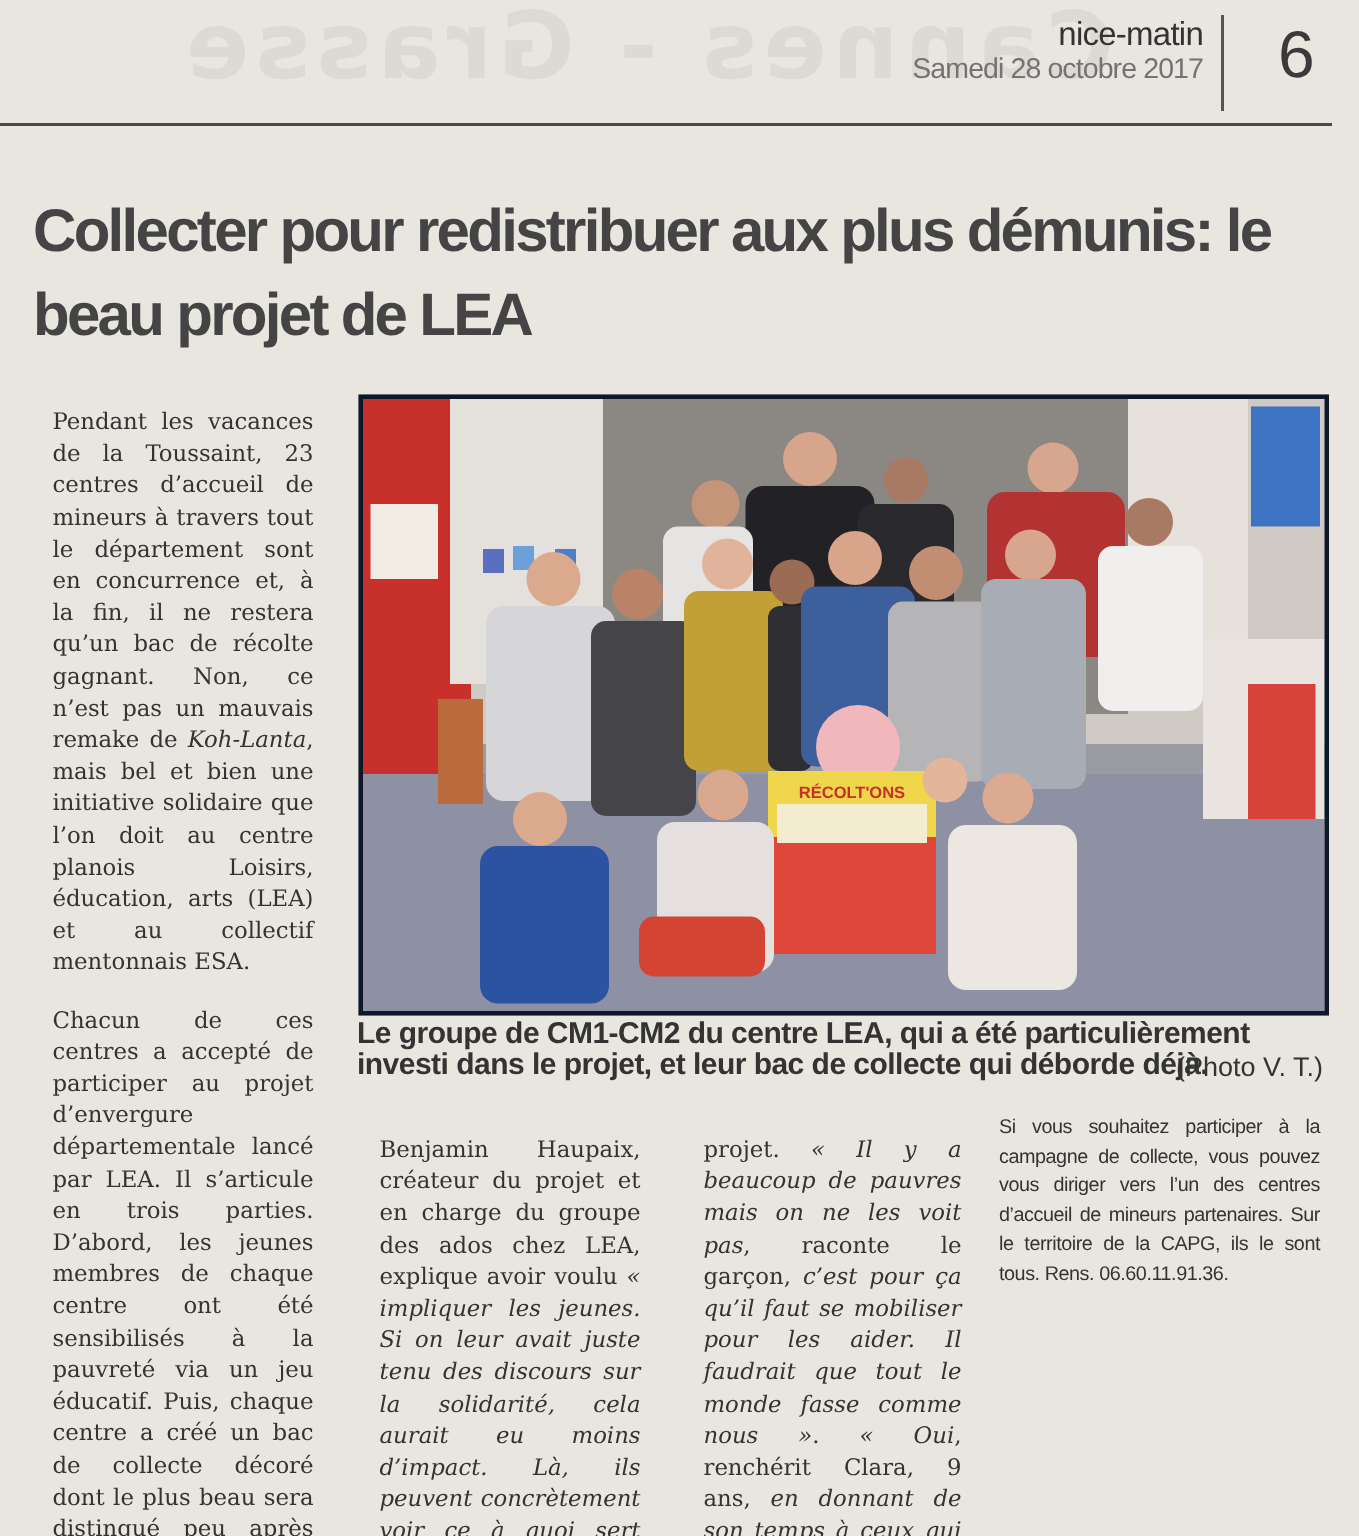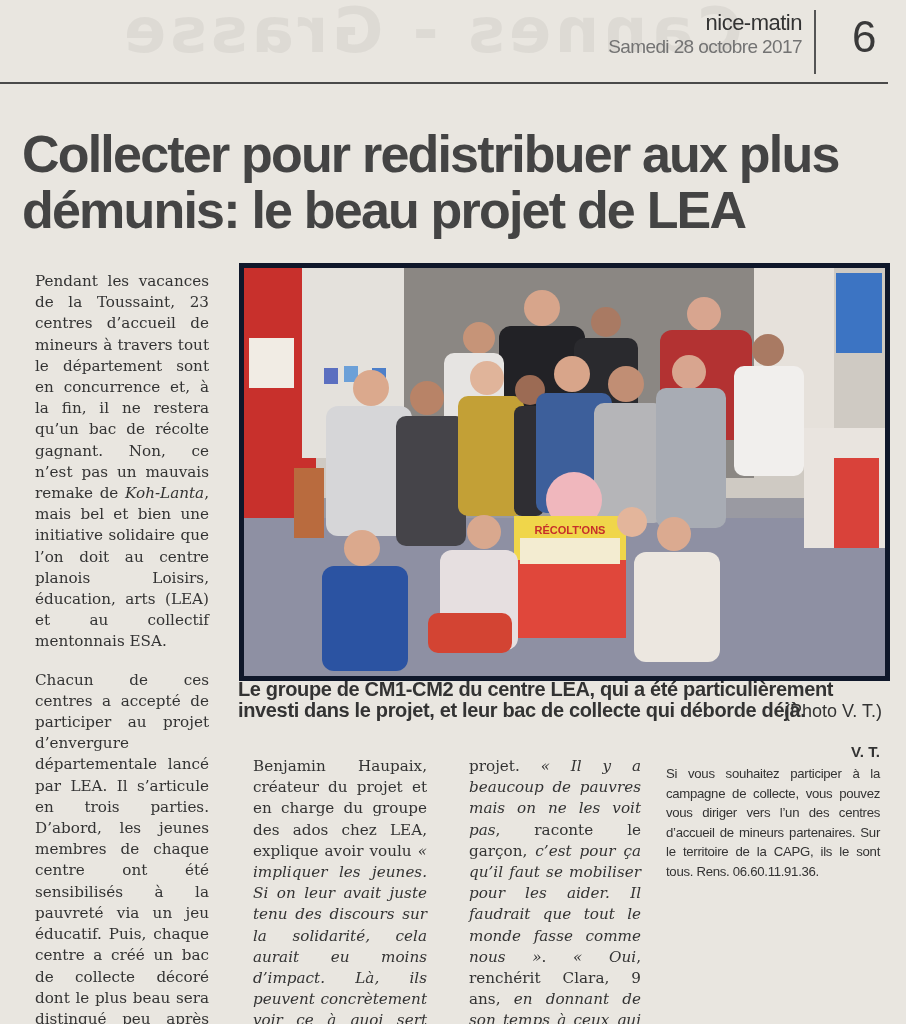--- a/index.html
+++ b/index.html
@@ -28,40 +28,40 @@
   }
   .vrule { position: absolute; left: 814px; top: 6px; width: 2px; height: 64px; background: #555; }
   .page-num {
     position: absolute; left: 852px; top: 8px;
     font-family: "Liberation Sans", sans-serif; font-size: 44px; color: #3a3a3a;
   }
   .hrule { position: absolute; left: 0; top: 82px; width: 888px; height: 2px; background: #4a4a4a; }
 
   .headline {
     position: absolute; left: 22px; top: 126px; width: 880px;
-    font-family: "Liberation Sans", sans-serif; font-weight: bold; font-size: 52px;
+    font-family: "Liberation Sans", sans-serif; font-weight: bold; font-size: 40px;
     line-height: 56px; color: #444; letter-spacing: -1.8px;
   }
 
   .col { position: absolute; font-size: 15.2px; line-height: 21.2px; text-align: justify; color: #333; }
   .col p { margin: 17px; }
   .col1 { left: 18px; top: 254px; width: 208px; }
   .col2 { left: 236px; top: 739px; width: 208px; }
   .col3 { left: 452px; top: 739px; width: 206px; }
   .col4 { left: 666px; top: 739px; width: 214px; }
   .it { font-style: italic; }
   .sig { text-align: right; font-weight: bold; font-family: "Liberation Sans", sans-serif; margin-top: 2px; }
   .info {
     font-family: "Liberation Sans", sans-serif; font-size: 13.2px; line-height: 19.5px;
     text-align: justify; color: #333; margin-top: 2px; letter-spacing: -0.3px;
   }
 
   .photo {
     position: absolute; left: 239px; top: 263px; width: 641px; height: 408px;
-    border: 5px solid #0f172a; overflow: hidden; background: #a3a3a3;
+    border: 3px solid #0f172a; overflow: hidden; background: #a3a3a3;
   }
   .caption {
     position: absolute; left: 238px; top: 679px; width: 644px;
     font-family: "Liberation Sans", sans-serif; font-weight: bold; font-size: 20px;
     line-height: 21px; color: #333; letter-spacing: -0.35px;
   }
   .credit {
     position: absolute; right: 24px; top: 701px;
     font-family: "Liberation Sans", sans-serif; font-size: 18px; color: #333;
   }
@@ -157,15 +157,14 @@
 
 <div class="col col2">
   <p><span>Benjamin Haupaix, créateur du projet et en charge du groupe des ados chez LEA, explique avoir voulu </span><span class="it">« impliquer les jeunes. Si on leur avait juste tenu des discours sur la solidarité, cela aurait eu moins d’impact. Là, ils peuvent concrètement voir ce à quoi sert leur travail »</span><span>. Hayder, 8 ans </span><span class="it">« et demi, c’est important »</span><span>, fait partie du groupe d’enfants qui a participé très activement au</span></p>
 </div>
 
 <div class="col col3">
   <p><span>projet. </span><span class="it">« Il y a beaucoup de pauvres mais on ne les voit pas</span><span>, raconte le garçon, </span><span class="it">c’est pour ça qu’il faut se mobiliser pour les aider. Il faudrait que tout le monde fasse comme nous »</span><span>. </span><span class="it">« Oui</span><span>, renchérit Clara, 9 ans, </span><span class="it">en donnant de son temps à ceux qui sont dans le besoin on peut leur sauver la vie ! C’est injuste ce qui se passe, ils ont le droit d’avoir une maison et de quoi manger. Ça nous a pris un peu</span></p>
 </div>
 
 <div class="col col4">
-  <div class="sig">V. T.</div>
   <div class="info">Si vous souhaitez participer à la campagne de collecte, vous pouvez vous diriger vers l’un des centres d’accueil de mineurs partenaires. Sur le territoire de la CAPG, ils le sont tous. Rens. 06.60.11.91.36.</div>
 </div>
 
 </body></html>

